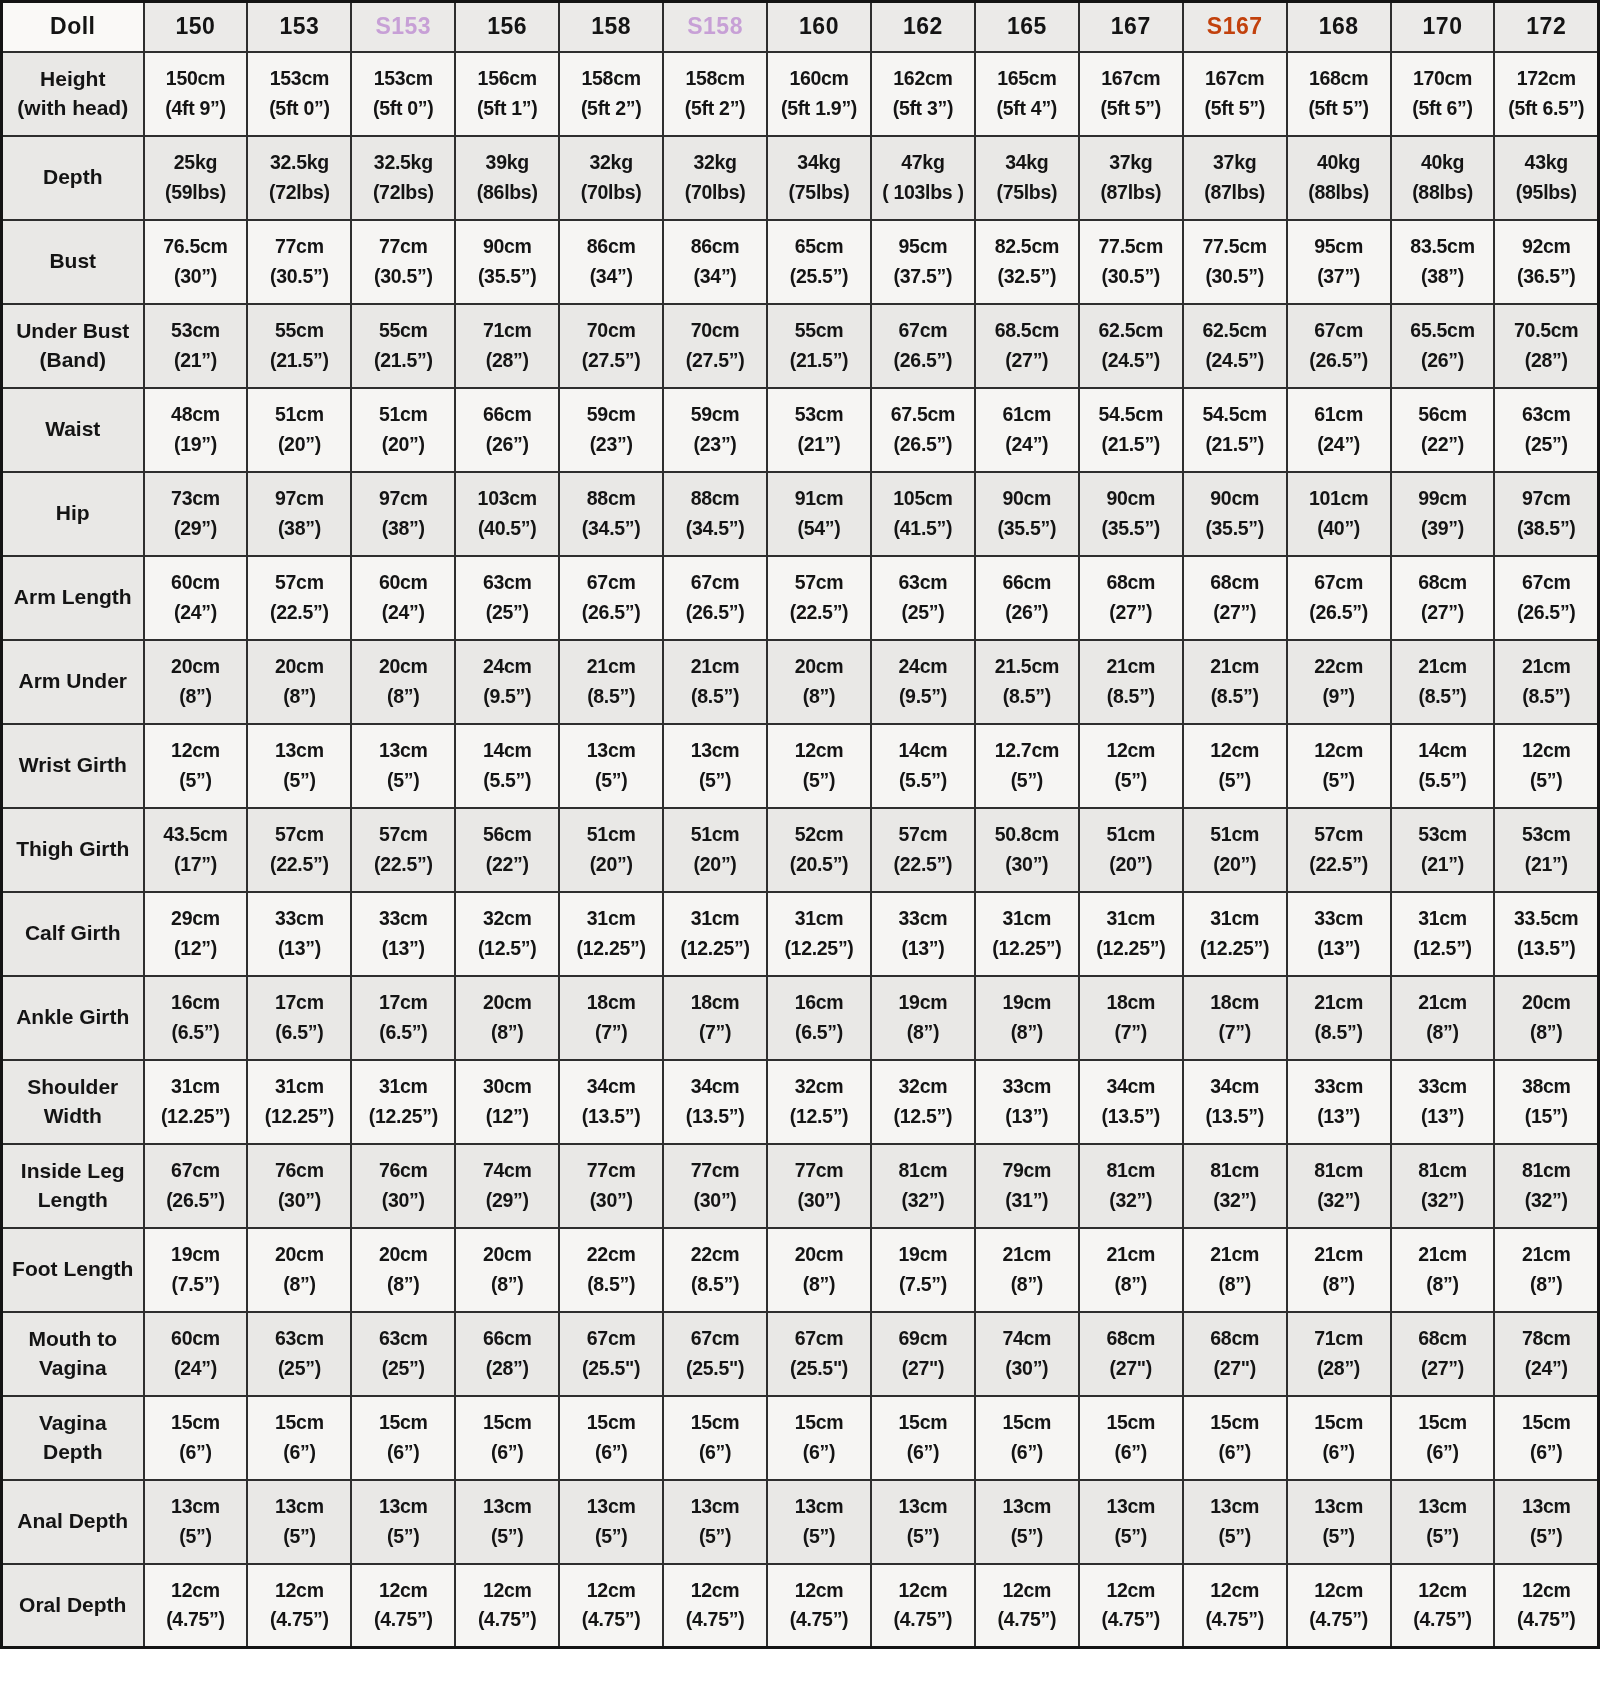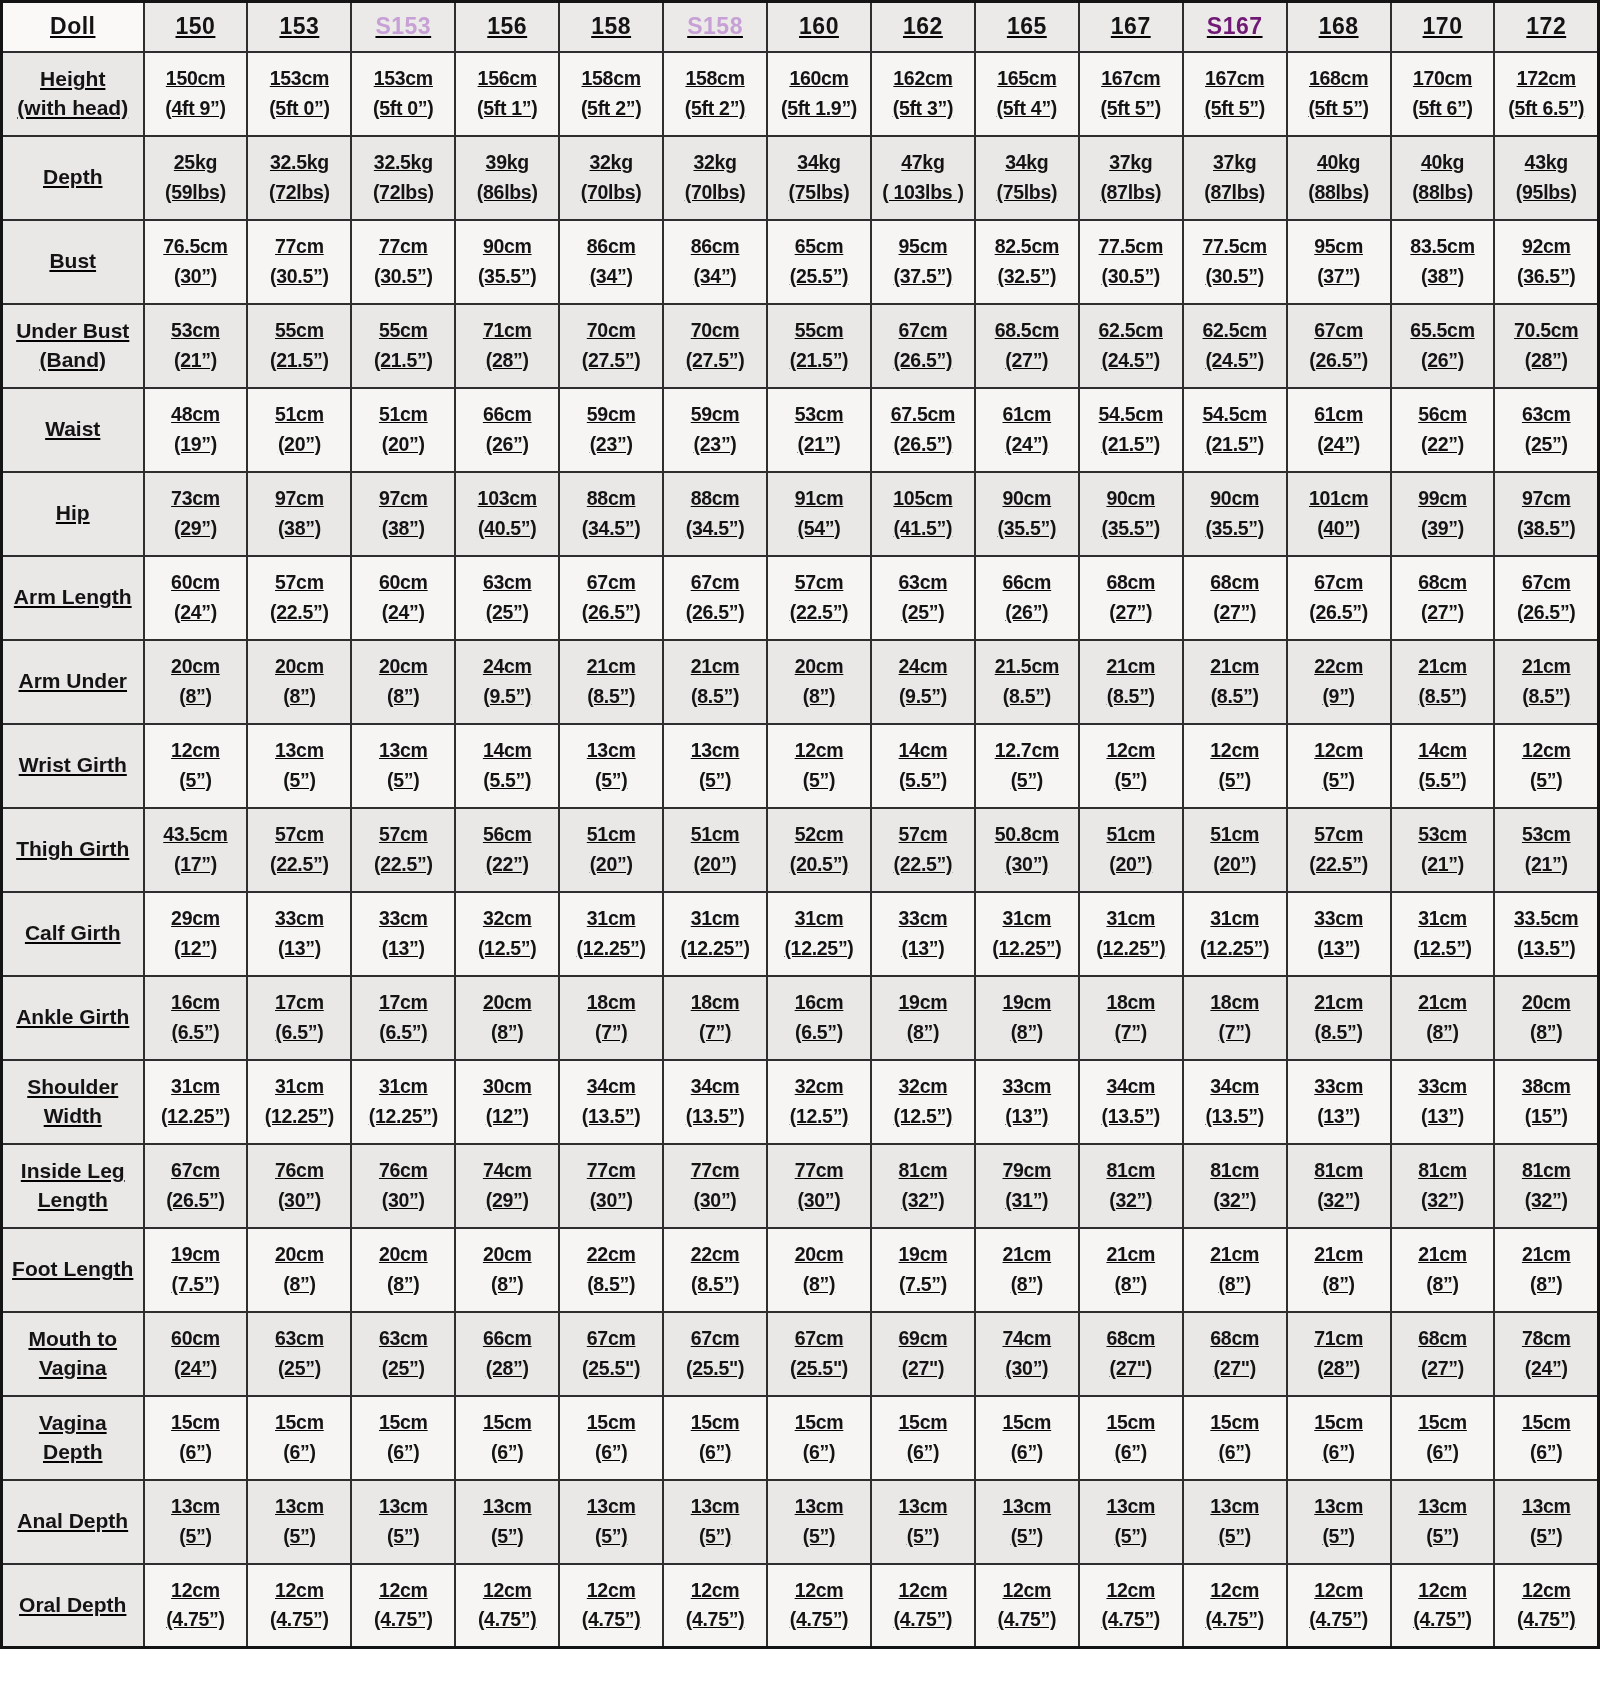--- a/index.html
+++ b/index.html
@@ -3,21 +3,20 @@
 <meta charset="utf-8">
 <style>
   html,body{margin:0;padding:0;background:#ffffff;}
   .chart-wrap{
     width:1600px;height:1685px;overflow:hidden;background:#fff;
     font-family:"Liberation Sans",sans-serif;
   }
   table.size-chart{
     border-collapse:collapse;table-layout:fixed;width:1600px;
     border:3px solid #141414;
-    text-decoration:underline;
   }
   .size-chart th,.size-chart td{
     border:2px solid #2e2e2e;
     text-align:center;vertical-align:middle;
     white-space:pre-line;
     padding:0 2px;
     box-sizing:border-box;
     color:#141414;
   }
   .size-chart thead th{
@@ -51,21 +50,21 @@
       <th>150</th>
           <th>153</th>
           <th class="special" style="color: rgb(199, 160, 214);">S153</th>
           <th>156</th>
           <th>158</th>
           <th class="special" style="color: rgb(199, 160, 214); text-align: center;">S158</th>
           <th>160</th>
           <th>162</th>
           <th>165</th>
           <th>167</th>
-          <th class="special" style="color: #701a75;">S167</th>
+          <th class="special" style="color: #c2410c;">S167</th>
           <th>168</th>
           <th>170</th>
           <th>172</th>
         </tr>
     </thead>
     <tbody>
         <tr class="stripe-a">
           <td class="row-label">Height
 (with head)</td>
           <td class="val">150cm

